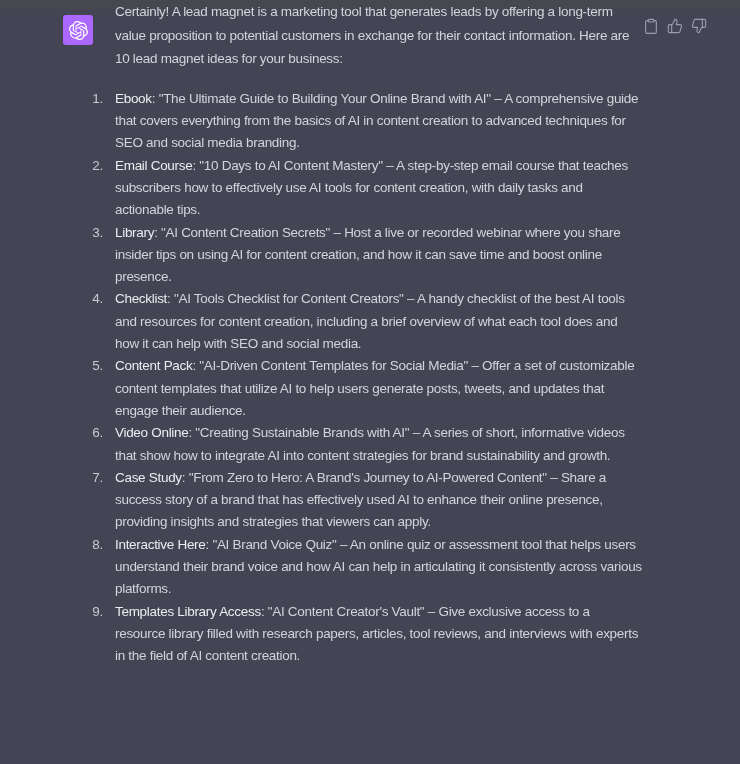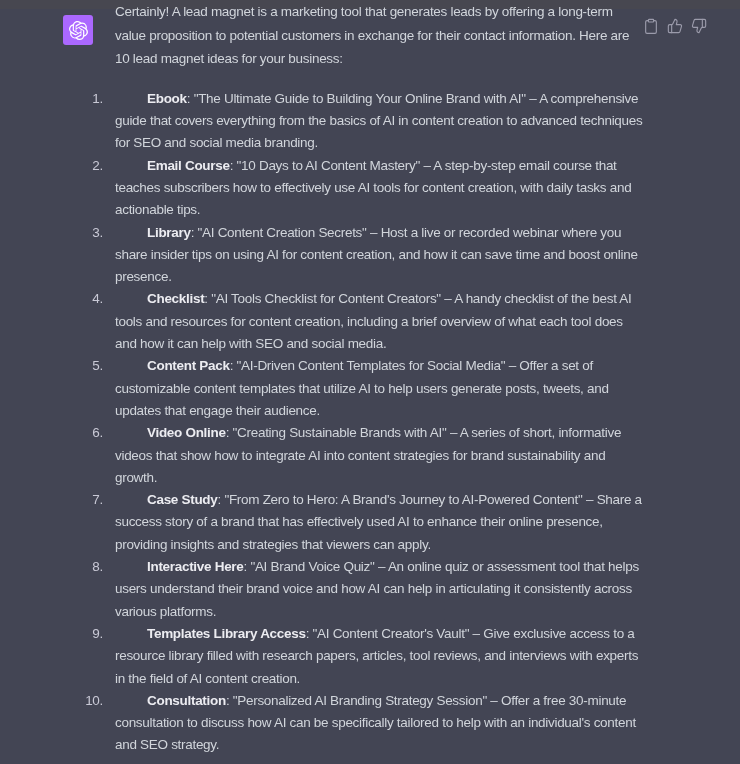--- a/index.html
+++ b/index.html
@@ -31,21 +31,21 @@
   }
   .action-btn svg{width:16px;height:16px;stroke:var(--icon);fill:none;stroke-width:1.7;stroke-linecap:round;stroke-linejoin:round;}
   .content{
     position:absolute;left:115px;top:0;width:528px;
     color:var(--text);font-size:13.5px;letter-spacing:-0.3px;
   }
   .intro{margin:0;line-height:23.6px;}
   .list{margin:17px 0 0 -39px;padding:0;list-style:none;line-height:22.3px;}
   .list li{display:grid;grid-template-columns:27px 1fr;column-gap:12px;}
   .num{text-align:right;color:var(--number);}
-  .item-label{font-weight:700;color:var(--bold-text);margin-left:32px;}
+  .item-label{font-weight:400;color:var(--bold-text);}
 </style>
 </head>
 <body>
 
 <div class="top-strip"></div>
 
 <div>
 
   <div class="avatar">
     <span style="display:flex;">
@@ -114,20 +114,16 @@
           <span><b class="item-label">Case Study</b>: "From Zero to Hero: A Brand's Journey to AI-Powered Content" – Share a success story of a brand that has effectively used AI to enhance their online presence, providing insights and strategies that viewers can apply.</span>
         </li>
         <li>
           <span class="num">8.</span>
           <span><b class="item-label">Interactive Here</b>: "AI Brand Voice Quiz" – An online quiz or assessment tool that helps users understand their brand voice and how AI can help in articulating it consistently across various platforms.</span>
         </li>
         <li>
           <span class="num">9.</span>
           <span><b class="item-label">Templates Library Access</b>: "AI Content Creator's Vault" – Give exclusive access to a resource library filled with research papers, articles, tool reviews, and interviews with experts in the field of AI content creation.</span>
         </li>
-        <li>
-          <span class="num">10.</span>
-          <span><b class="item-label">Consultation</b>: "Personalized AI Branding Strategy Session" – Offer a free 30-minute consultation to discuss how AI can be specifically tailored to help with an individual's content and SEO strategy.</span>
-        </li>
       </ol>
   </div>
 
 </div>
 
 </body></html>

